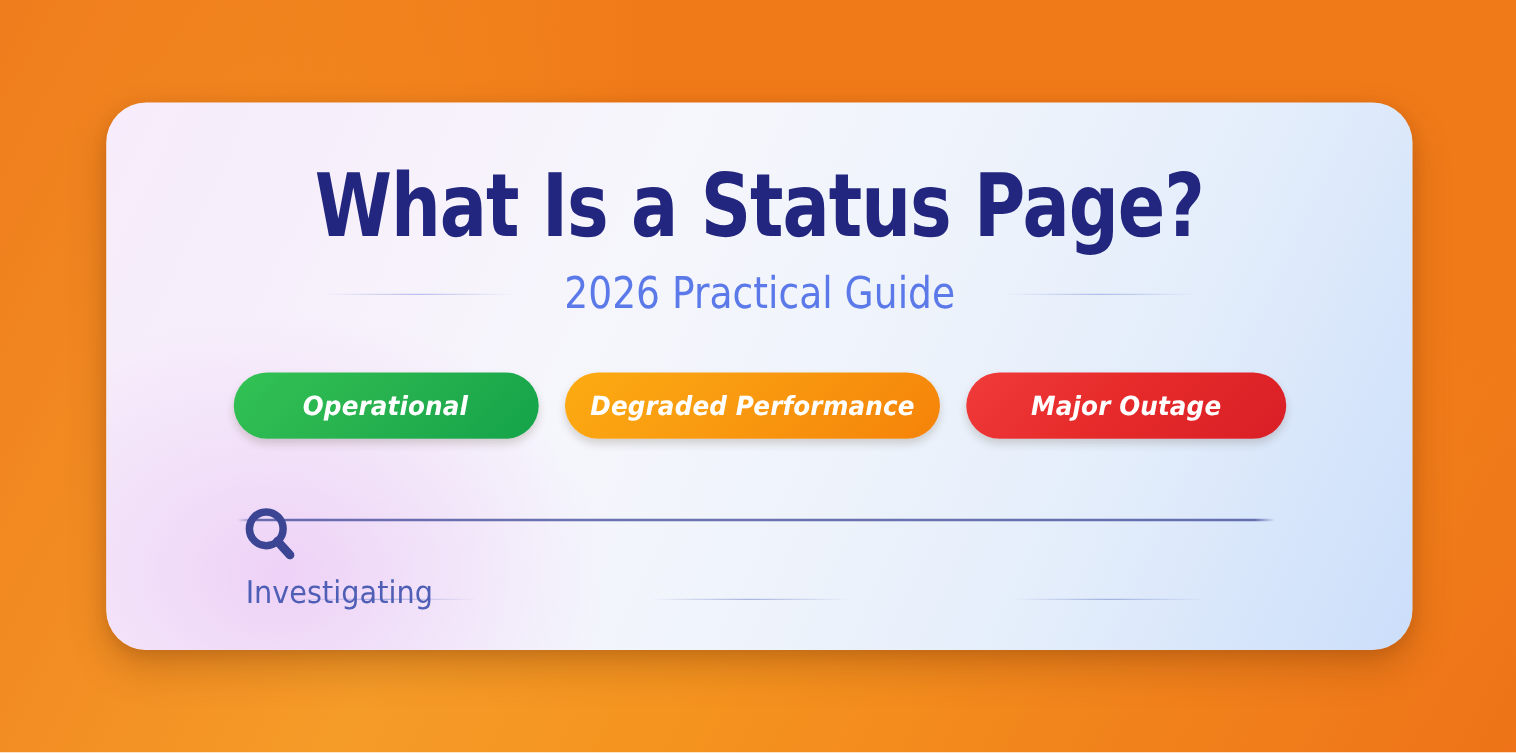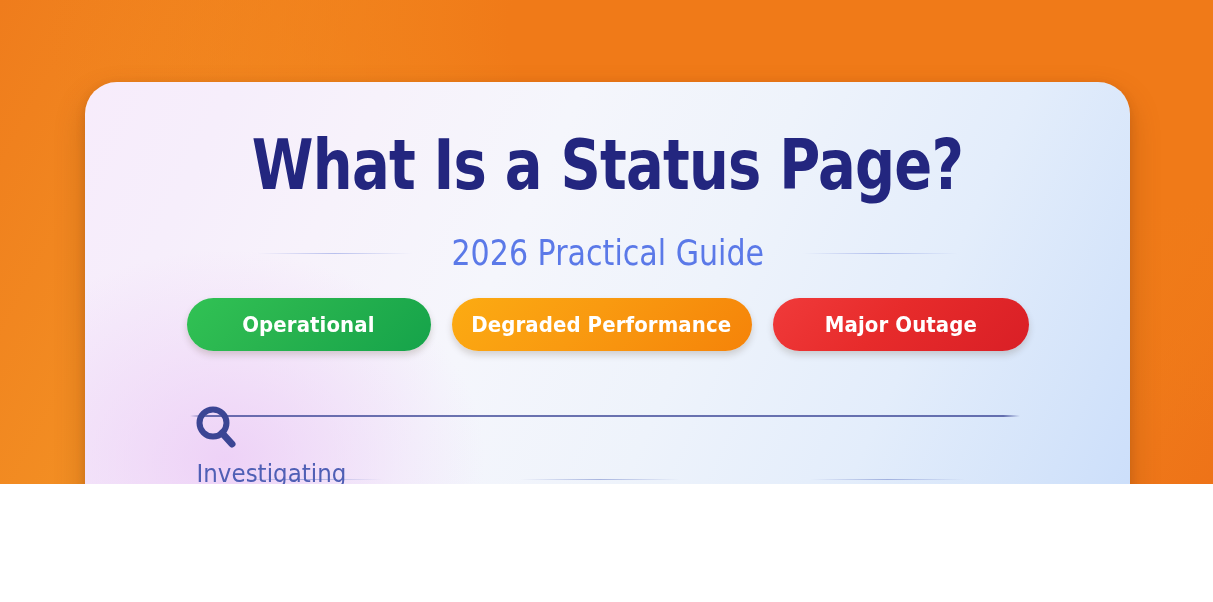--- a/index.html
+++ b/index.html
@@ -9,21 +9,21 @@
   body {
     width: 1213px;
     height: 602px;
     overflow: hidden;
     font-family: "Liberation Sans", sans-serif;
   }
 
   #stage {
     position: relative;
     width: 1213px;
-    height: 484px;
+    height: 602px;
     background:
       radial-gradient(120% 140% at 78% 6%, #f07a18 0%, #f07a18 30%, rgba(240,122,24,0) 62%),
       linear-gradient(118deg, #ef7c1c 0%, #f59b28 38%, #f5941f 55%, #ee7318 100%);
     overflow: hidden;
   }
 
   
   #card {
     position: absolute;
     left: 85px;
@@ -81,21 +81,21 @@
     color: #23267f;
     transform: scaleX(0.80);
     transform-origin: 50% 50%;
     white-space: nowrap;
   }
 
   
   #subtitle-row {
     position: absolute;
     left: 0;
-    top: 154px;
+    top: 136px;
     width: 100%;
     display: flex;
     align-items: center;
     justify-content: center;
     gap: 14px;
   }
   .sub-rule {
     height: 1px;
     width: 155px;
     background: linear-gradient(to right, rgba(110,130,220,0), rgba(110,130,220,0.45), rgba(110,130,220,0));
@@ -128,20 +128,21 @@
     align-items: center;
     justify-content: center;
     color: #ffffff;
     font-family: "DejaVu Sans", sans-serif;
     font-weight: 700;
     font-size: 21px;
     letter-spacing: 0.1px;
     white-space: nowrap;
     box-shadow: 0 4px 7px rgba(60, 40, 10, 0.18);
     user-select: none;
+    font-style: italic;
   }
   .pill span { transform: scaleX(0.94); display: inline-block; }
 
   .pill-green {
     width: 244px;
     background: linear-gradient(135deg, #31c254 0%, #29b44f 40%, #15a34a 100%);
   }
   .pill-orange {
     width: 300px;
     background: linear-gradient(135deg, #fcab12 0%, #f99a10 45%, #f58309 100%);

